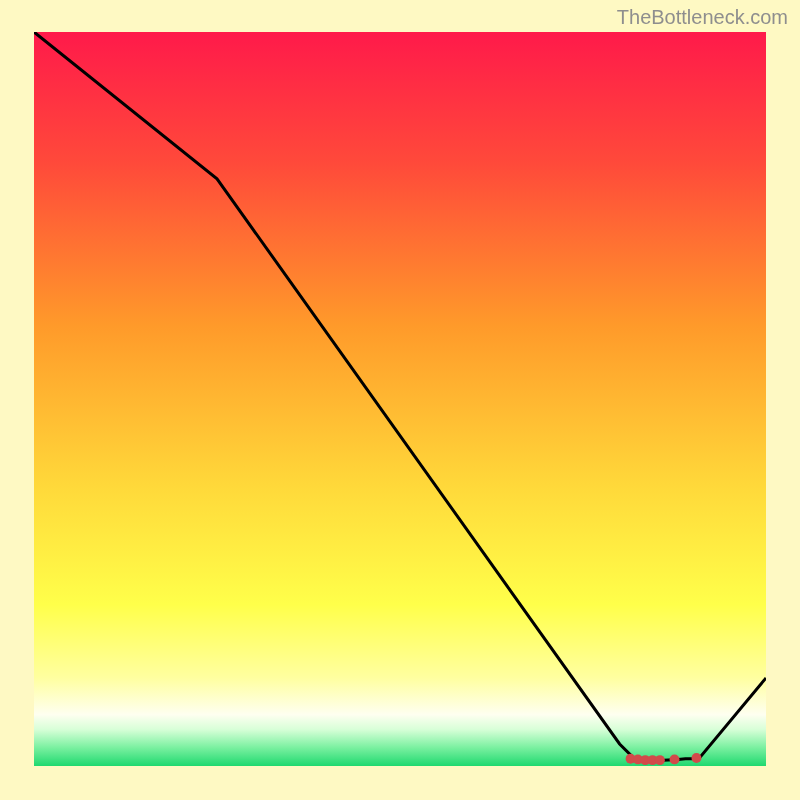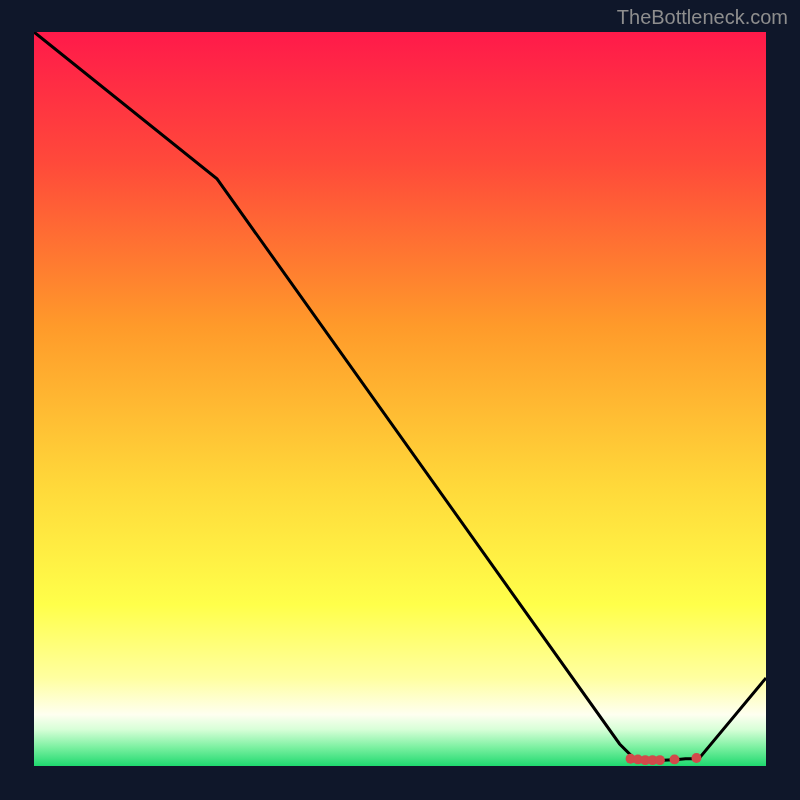--- a/index.html
+++ b/index.html
@@ -1,19 +1,19 @@
 <!DOCTYPE html>
 <html><head>
 <meta charset="utf-8">
 <style>
   * { margin: 0; padding: 0; box-sizing: border-box; }
   html, body { width: 800px; height: 800px; background: #000; overflow: hidden; }
   .outer {
     width: 800px; height: 800px;
-    background: #0f172a;
+    background: #fef9c3;
     position: relative;
   }
   .attribution {
     position: absolute;
     top: 6px; right: 12px;
     font-family: Arial, Helvetica, sans-serif;
     font-size: 20px;
     color: #8e8e8e;
     font-weight: 500;
   }

